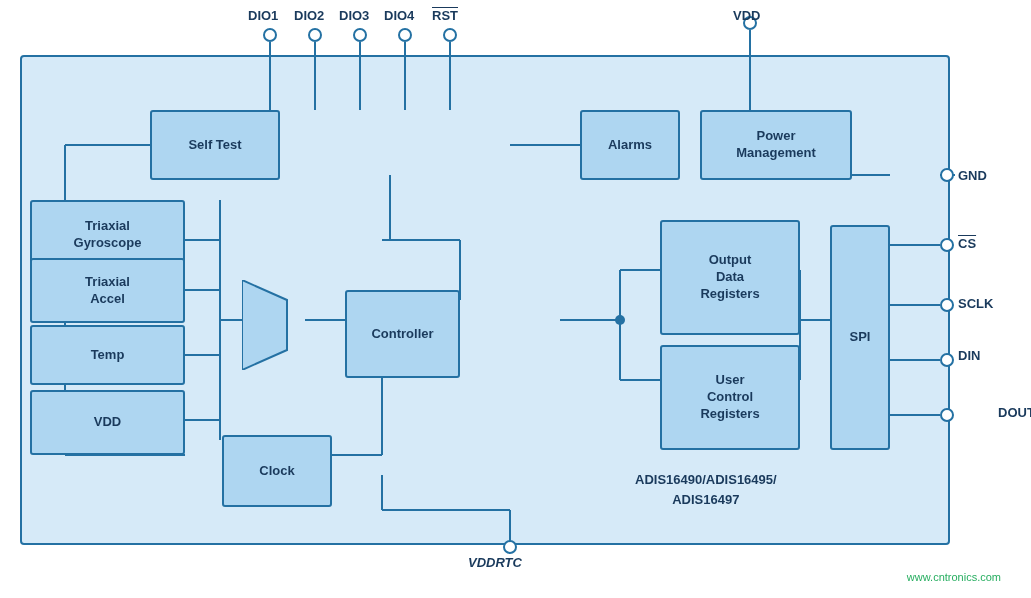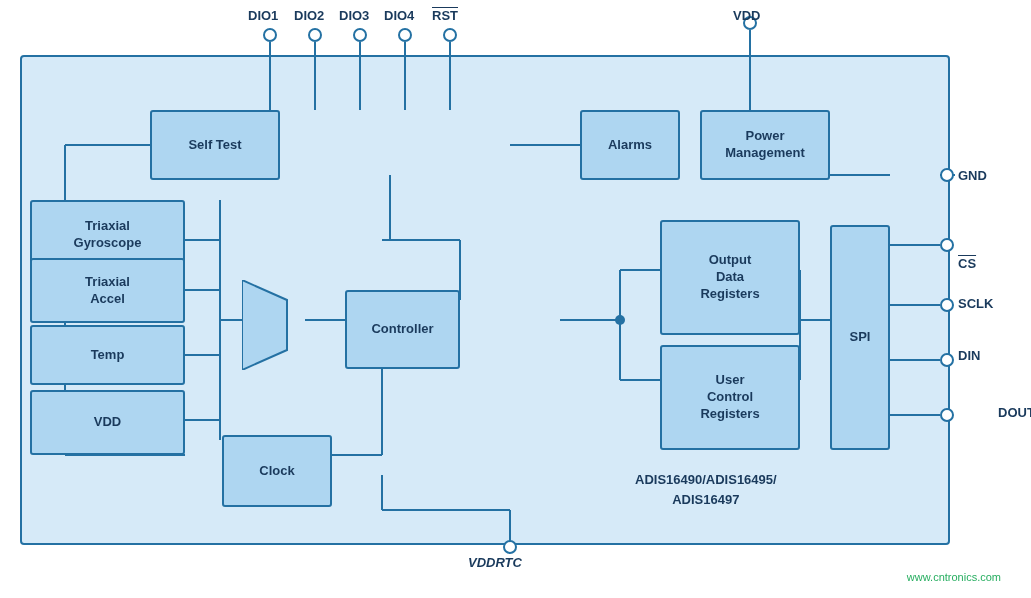--- a/index.html
+++ b/index.html
@@ -179,36 +179,36 @@
 
   <div class="pin-circle" style="left:503px;top:540px;"></div>
 
   <div class="pin-label" style="left:248px;top:8px;">DIO1</div>
   <div class="pin-label" style="left:294px;top:8px;">DIO2</div>
   <div class="pin-label" style="left:339px;top:8px;">DIO3</div>
   <div class="pin-label" style="left:384px;top:8px;">DIO4</div>
   <div class="pin-label" style="left:432px;top:8px;"><span class="overline">RST</span></div>
   <div class="pin-label" style="left:733px;top:8px;">VDD</div>
   <div class="pin-label" style="left:958px;top:168px;">GND</div>
-  <div class="pin-label" style="left:958px;top:236px;margin-top:20px;"><span class="overline">CS</span></div>
+  <div class="pin-label" style="left:958px;top:236px;"><span class="overline">CS</span></div>
   <div class="pin-label" style="left:958px;top:296px;">SCLK</div>
   <div class="pin-label" style="left:958px;top:348px;">DIN</div>
   <div class="pin-label" style="left:958px;top:405px;margin-left:40px;">DOUT</div>
   <div class="pin-label" style="left:468px;top:555px;font-style:italic;">VDDRTC</div>
 
   <div class="block" style="left:150px;top:110px;width:130px;height:70px;">
     <span>Self Test</span>
   </div>
 
 
   <div class="block" style="left:580px;top:110px;width:100px;height:70px;">
     <span>Alarms</span>
   </div>
 
-  <div class="block" style="left:700px;top:110px;width:130px;height:70px;">
+  <div class="block" style="left:700px;top:110px;width:152px;height:70px;">
     <span style="white-space:pre-line;">Power
 Management</span>
   </div>
 
   <div class="block" style="left:30px;top:200px;width:155px;height:70px;">
     <span style="white-space:pre-line;">Triaxial
 Gyroscope</span>
   </div>
 
   <div class="block" style="left:30px;top:258px;width:155px;height:65px;">
@@ -221,21 +221,21 @@
   </div>
 
   <div class="block" style="left:30px;top:390px;width:155px;height:65px;">
     <span>VDD</span>
   </div>
 
   <svg style="position:absolute;left:242px;top:280px;" width="65" height="90">
     <polygon points="0,0 45,20 45,70 0,90" fill="#aed6f1" stroke="#2471a3" stroke-width="2"></polygon>
   </svg>
 
-  <div class="block" style="left:345px;top:290px;width:115px;height:79px;">
+  <div class="block" style="left:345px;top:290px;width:115px;height:88px;">
     <span>Controller</span>
   </div>
 
 
   <div class="block" style="left:660px;top:220px;width:140px;height:115px;">
     <span style="white-space:pre-line;">Output
 Data
 Registers</span>
   </div>
 

